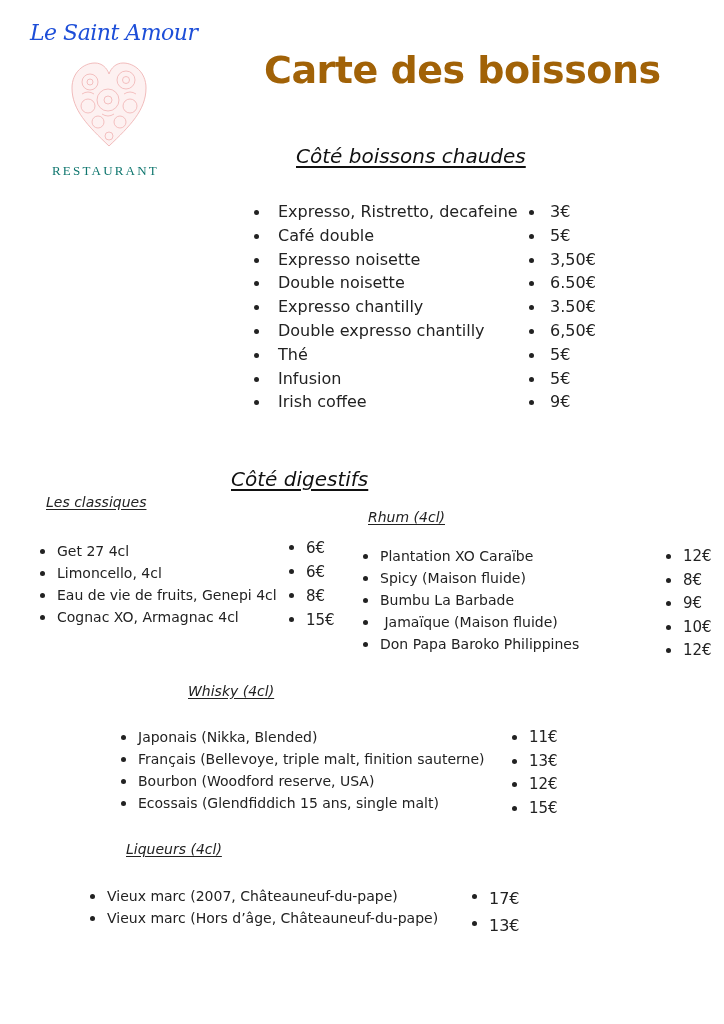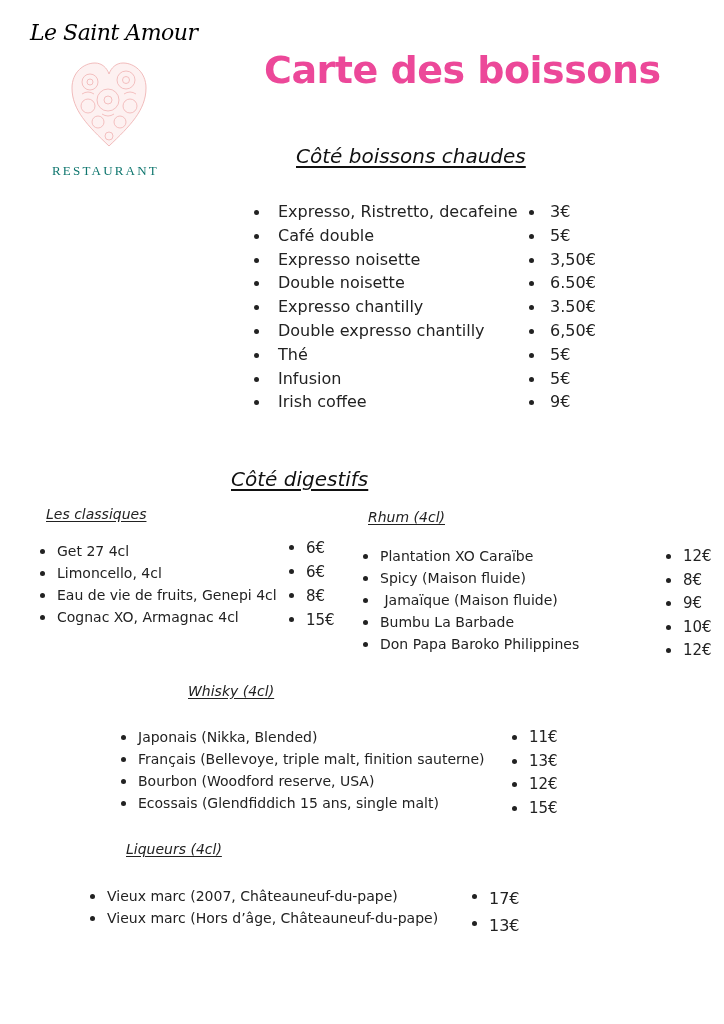--- a/index.html
+++ b/index.html
@@ -37,21 +37,21 @@
   .hot li::before { left: 4px; top: 10px; }
   .hotp li { font-size: 16px; height: 23.8px; line-height: 23.8px; padding-left: 23px; }
   .hotp li::before { left: 2px; top: 10px; }
   .sm li { font-size: 14px; height: 22px; line-height: 22px; padding-left: 20px; }
   .sm li::before { left: 3px; top: 9px; }
   .it { }
 </style>
 </head>
 <body>
 
-<div class="abs logo-script" style="color:#000000;">Le Saint Amour</div>
+<div class="abs logo-script" style="color:#1d4ed8;">Le Saint Amour</div>
 <div class="abs logo-heart">
   <svg width="82" height="90" viewBox="0 0 82 90">
     <path d="M41 86 C 20 66, 4 50, 4 28 C 4 12, 16 3, 27 3 C 34 3, 39 8, 41 14 C 43 8, 48 3, 55 3 C 66 3, 78 12, 78 28 C 78 50, 62 66, 41 86 Z" fill="#fdf1f1" stroke="#f2bcbc" stroke-width="1"></path>
     <g fill="none" stroke="#f0b3b3" stroke-width="0.8">
       <circle cx="22" cy="22" r="8"></circle>
         <circle cx="22" cy="22" r="3"></circle>
       <circle cx="58" cy="20" r="9"></circle>
         <circle cx="58" cy="20" r="3.5"></circle>
       <circle cx="40" cy="40" r="11"></circle>
         <circle cx="40" cy="40" r="4"></circle>
@@ -59,21 +59,21 @@
         <circle cx="62" cy="46" r="7"></circle>
       <circle cx="30" cy="62" r="6"></circle>
         <circle cx="52" cy="62" r="6"></circle>
       <circle cx="41" cy="76" r="4"></circle>
       <path d="M14 34 q6 -4 12 0 M56 34 q6 -4 12 0 M34 54 q6 4 12 0"></path>
     </g>
   </svg>
 </div>
 <div class="abs logo-sub" style="color:#0f766e;">RESTAURANT</div>
 
-<div class="abs title" style="color:#ec4899;">Carte des boissons</div>
+<div class="abs title" style="color:#a16207;">Carte des boissons</div>
 
 <div class="abs h2" style="left:296px; top:144px;">Côté boissons chaudes</div>
 <ul class="abs hot" style="left:238px; top:188px;">
   <li>Expresso, Ristretto, decafeine</li>
   <li>Café double</li>
   <li>Expresso noisette</li>
   <li>Double noisette</li>
   <li>Expresso chantilly</li>
   <li>Double expresso chantilly</li>
   <li>Thé</li>
@@ -87,40 +87,40 @@
   <li>6.50€</li>
   <li>3.50€</li>
   <li>6,50€</li>
   <li>5€</li>
   <li>5€</li>
   <li>9€</li>
 </ul>
 
 <div class="abs h2" style="left:231px; top:467px;">Côté digestifs</div>
 
-<div class="abs h3" style="left:46px; top:506px;">Les classiques</div>
+<div class="abs h3" style="left:46px; top:494px;">Les classiques</div>
 <ul class="abs sm" style="left:25px; top:528px;">
   <li>Get 27  4cl</li>
   <li>Limoncello, 4cl</li>
   <li>Eau de vie de fruits, Genepi 4cl</li>
   <li>Cognac XO, Armagnac 4cl</li>
 </ul>
 <ul class="abs sm" style="left:274px; top:524px;">
   <li style="font-size:15px; height:24px; line-height:24px;">6€</li>
   <li style="font-size:15px; height:24px; line-height:24px;">6€</li>
   <li style="font-size:15px; height:24px; line-height:24px;">8€</li>
   <li style="font-size:15px; height:24px; line-height:24px;">15€</li>
 </ul>
 
 <div class="abs h3" style="left:368px; top:509px;">Rhum (4cl)</div>
 <ul class="abs sm" style="left:348px; top:533px;">
   <li><span>Plantation XO Caraïbe</span><span class="it"></span></li>
   <li><span>Spicy </span><span class="it">(Maison fluide)</span></li>
+  <li><span>Bumbu La Barbade</span><span class="it"></span></li>
   <li><span style="white-space:pre"> Jamaïque </span><span class="it">(Maison fluide)</span></li>
-  <li><span>Bumbu La Barbade</span><span class="it"></span></li>
   <li><span>Don Papa Baroko Philippines</span><span class="it"></span></li>
 </ul>
 <ul class="abs sm" style="left:651px; top:533px;">
   <li style="font-size:15px; height:23.5px; line-height:23.5px;">12€</li>
   <li style="font-size:15px; height:23.5px; line-height:23.5px;">8€</li>
   <li style="font-size:15px; height:23.5px; line-height:23.5px;">9€</li>
   <li style="font-size:15px; height:23.5px; line-height:23.5px;">10€</li>
   <li style="font-size:15px; height:23.5px; line-height:23.5px;">12€</li>
 </ul>
 

